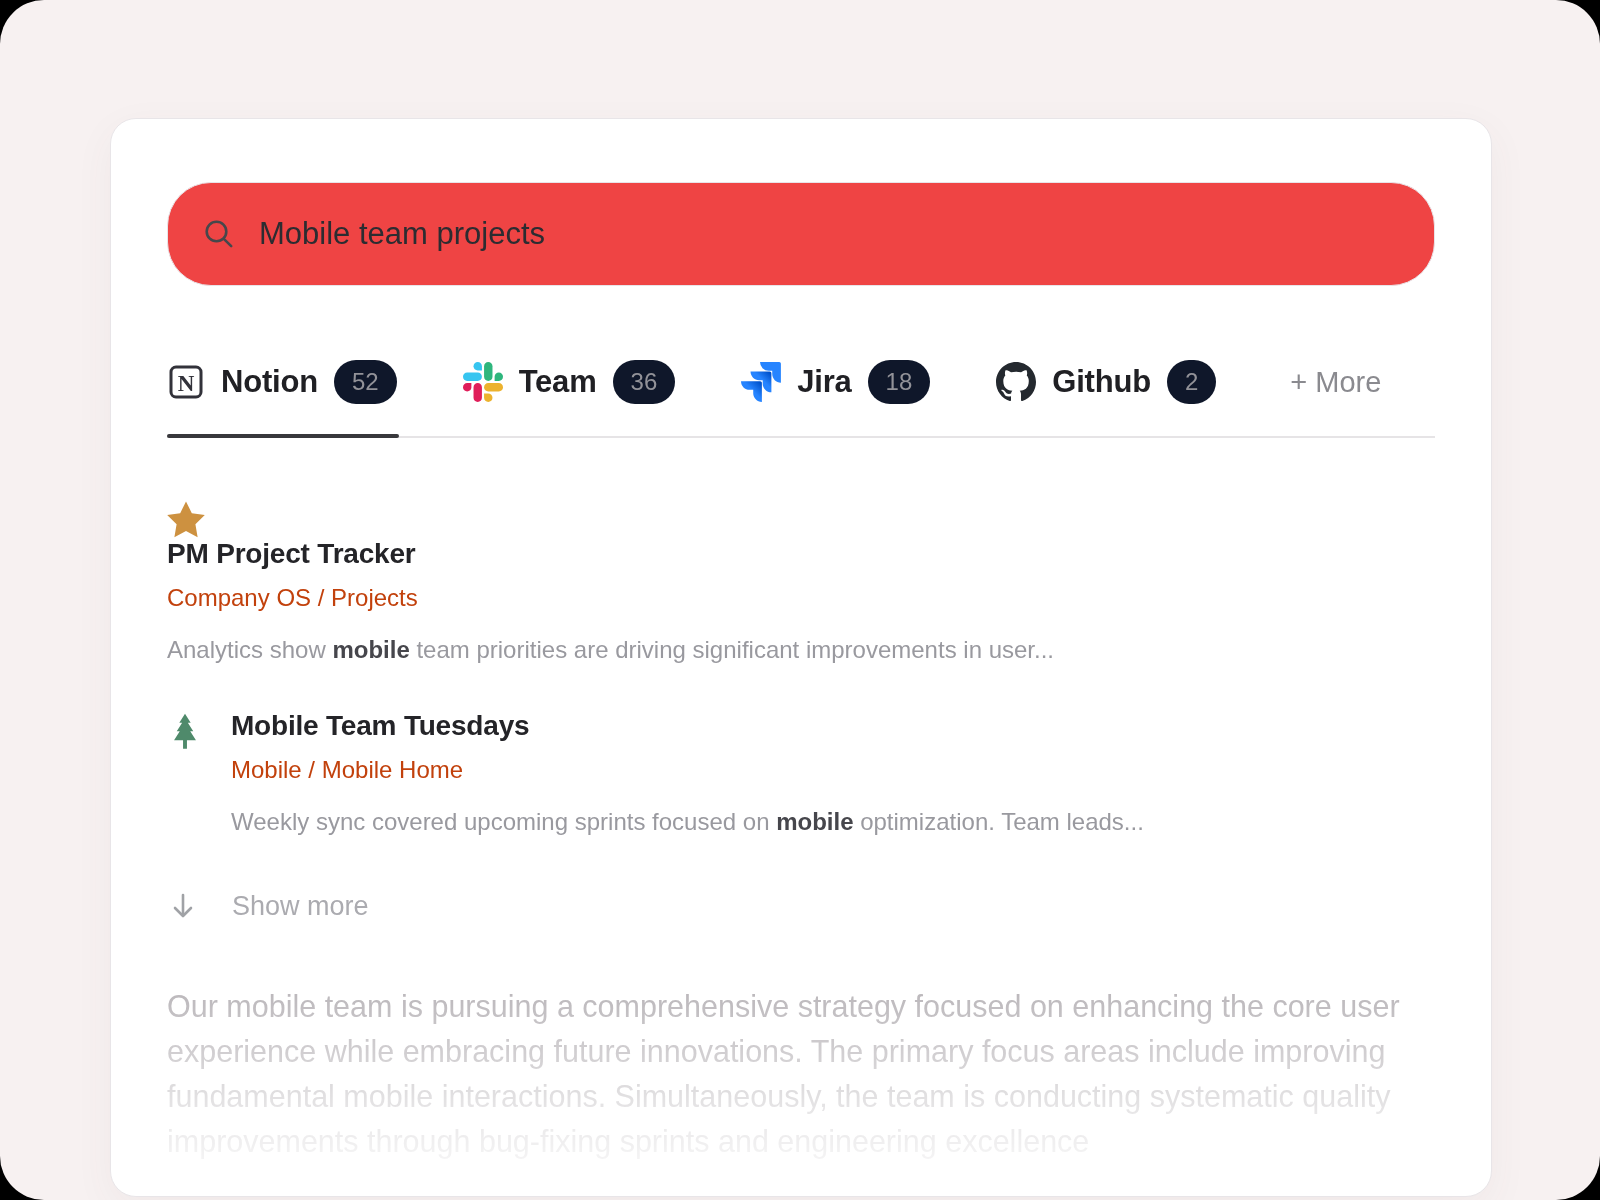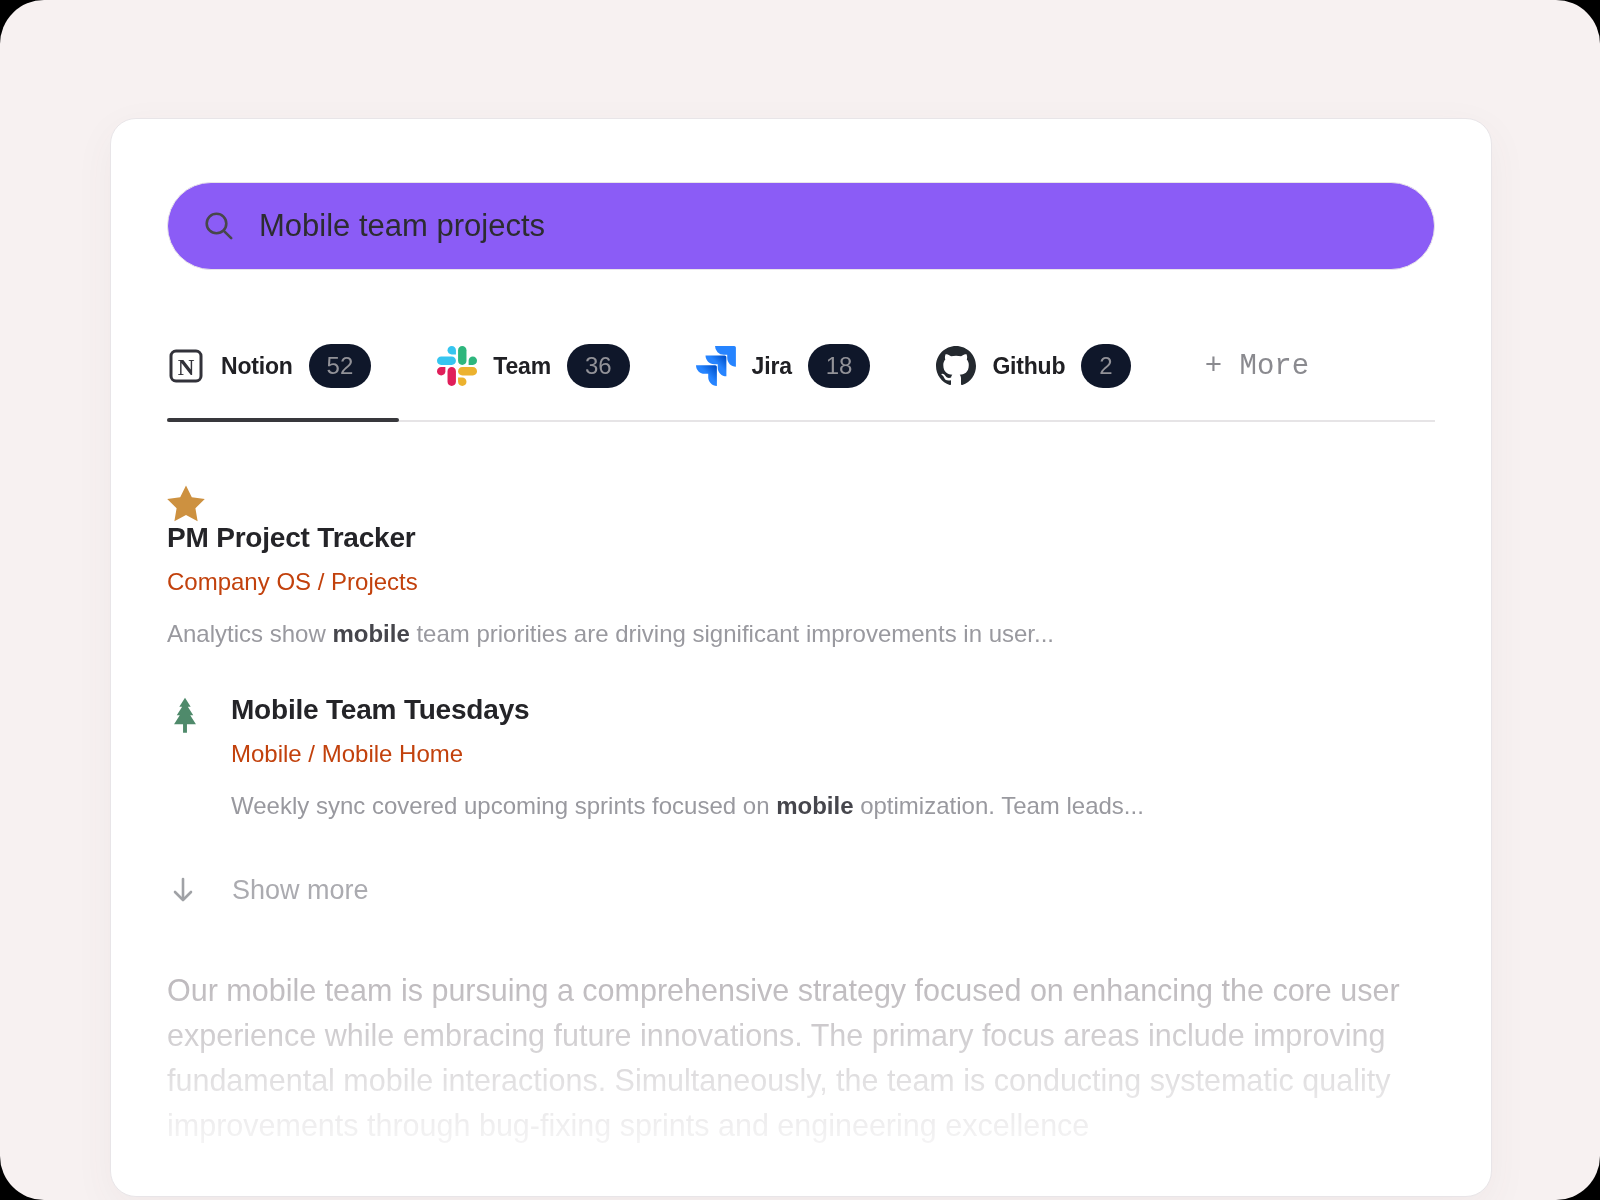--- a/index.html
+++ b/index.html
@@ -24,23 +24,23 @@
     background: #FFFFFF;
     border: 1px solid #E8E5E8;
     border-radius: 26px;
     box-shadow: 0 12px 40px rgba(90, 70, 70, 0.05);
     padding: 0 56px;
   }
 
   
   .search-bar {
     margin-top: 63px;
-    height: 88px;
+    height: 104px;
     border-radius: 44px;
-    background: #8b5cf6;
+    background: #ef4444;
     border: 1.5px solid #E8E4E8;
     display: flex;
     align-items: center;
     padding: 0 34px;
     gap: 23px;
   }
   .search-bar svg { flex: 0 0 auto; display: block; }
   .search-input {
     flex: 1;
     border: none;
@@ -55,30 +55,30 @@
 
   
   .tabs-row {
     margin-top: 74px;
     display: flex;
     align-items: center;
     gap: 66px;
   }
   .tab { display: flex; align-items: center; gap: 16px; cursor: pointer; }
   .tab-icon { display: flex; align-items: center; justify-content: center; }
-  .tab-label { font-size: 23px; font-weight: 700; color: #202024; letter-spacing: -0.2px; }
+  .tab-label { font-size: 31px; font-weight: 700; color: #202024; letter-spacing: -0.2px; }
   .tab-badge {
     background: #0f172a;
     color: #929298;
     font-size: 24px;
     line-height: 1;
     padding: 10px 18px;
     border-radius: 24px;
   }
-  .tab-more { font-size: 29px; color: #8A8A8F; margin-left: 8px; cursor: pointer; font-family: Liberation Mono, monospace; }
+  .tab-more { font-size: 29px; color: #8A8A8F; margin-left: 8px; cursor: pointer; }
 
   .tabs-divider { position: relative; margin-top: 32px; height: 2px; background: #E6E4E6; }
   .active-indicator {
     position: absolute;
     left: 0; top: -2px;
     width: 232px; height: 4px;
     background: #38383C;
     border-radius: 2px;
   }
 

